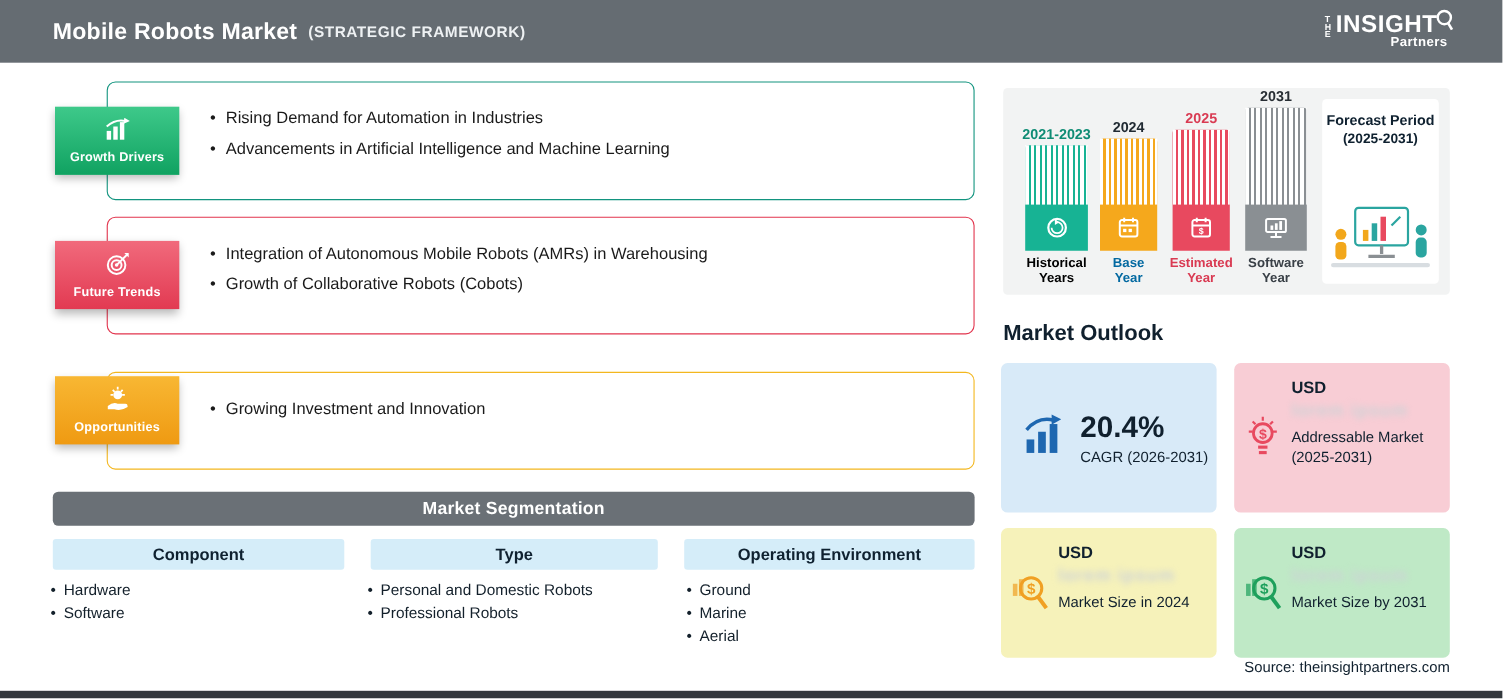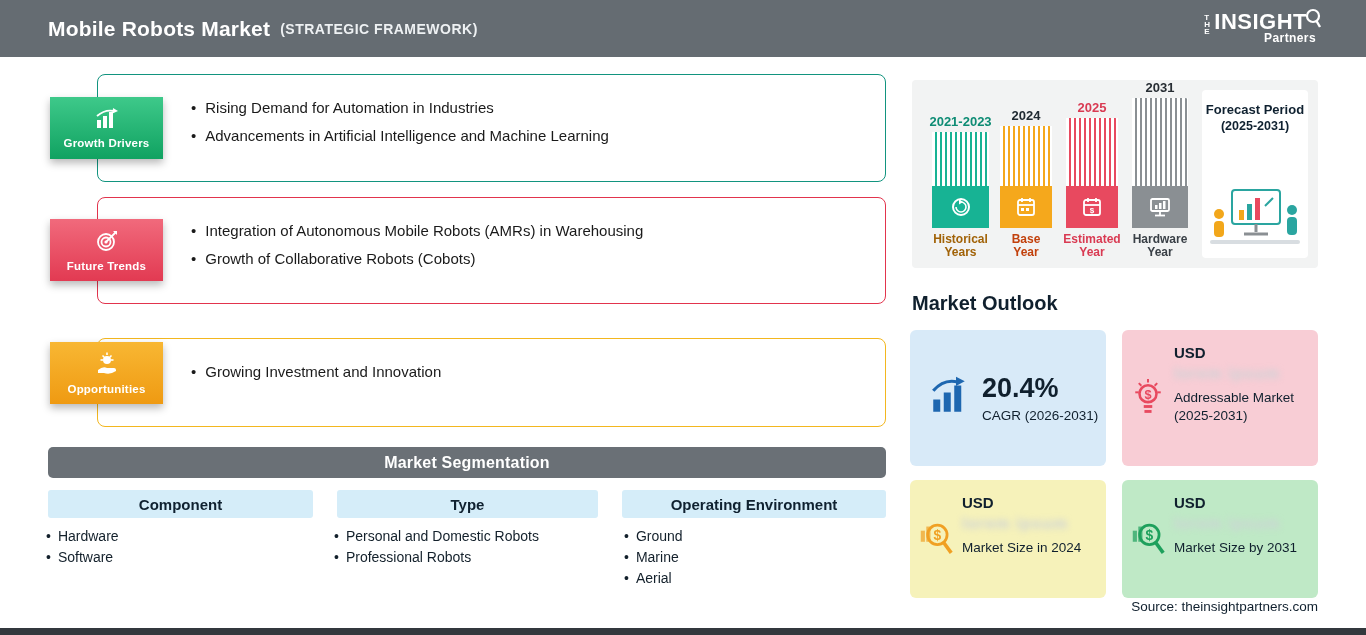--- a/index.html
+++ b/index.html
@@ -47,22 +47,22 @@
   .col-item::before { content:"•"; margin-right:7px; }
 
   
   .tl { position:absolute; left:912px; top:80px; width:406px; height:188px; background:#f2f3f3; border-radius:4px; }
   .tg { position:absolute; bottom:8px; display:flex; flex-direction:column; align-items:center; justify-content:flex-end; }
   .tg-year { font-weight:bold; font-size:13px; margin-bottom:3px; white-space:nowrap; }
   .tg-bar { width:100%; border-radius:3px 3px 0 0; position:relative; }
   .tg-stripes { position:absolute; top:0; left:0; right:0; bottom:42px; background:repeating-linear-gradient(90deg,#ffffff 0 3px, rgba(255,255,255,0) 3px 5px); }
   .tg-icon { position:absolute; bottom:0; left:0; right:0; height:42px; display:flex; align-items:center; justify-content:center; }
   .tg-lbl { margin-top:5px; font-size:12px; font-weight:bold; text-align:center; line-height:13px; height:27px; }
-  .tg0 { left:20px; width:57px; }  .tg0 .tg-bar { height:96px; background:#17b394; }  .tg0 .tg-year{color:#0e8c74;} .tg0 .tg-lbl{color:#a16207;}
-  .tg1 { left:88px; width:52px; }  .tg1 .tg-bar { height:102px; background:#f5a81c; } .tg1 .tg-year{color:#202a32;} .tg1 .tg-lbl{color:#c2410c;}
+  .tg0 { left:20px; width:57px; }  .tg0 .tg-bar { height:96px; background:#17b394; }  .tg0 .tg-year{color:#0e8c74;} .tg0 .tg-lbl{color:#000000;}
+  .tg1 { left:88px; width:52px; }  .tg1 .tg-bar { height:102px; background:#f5a81c; } .tg1 .tg-year{color:#202a32;} .tg1 .tg-lbl{color:#0369a1;}
   .tg2 { left:154px; width:52px; } .tg2 .tg-bar { height:110px; background:#e8495f; } .tg2 .tg-year{color:#d93a52;} .tg2 .tg-lbl{color:#d93a52;}
   .tg3 { left:220px; width:56px; } .tg3 .tg-bar { height:130px; background:#8a8f93; } .tg3 .tg-year{color:#272d33;} .tg3 .tg-lbl{color:#3a4047;}
   .fc { position:absolute; right:10px; top:10px; width:106px; height:168px; background:#ffffff; border-radius:4px; text-align:center; padding-top:12px; }
   .fc-title { font-weight:bold; font-size:13px; color:#0f2130; line-height:15px; }
   .fc-range { font-weight:bold; font-size:12.5px; color:#0f2130; margin-top:2px; }
   .fc-art { position:absolute; bottom:4px; left:6px; }
 
   
   .outlook-title { position:absolute; left:912px; top:292px; font-size:20px; font-weight:bold; color:#10202e; }
   .card { position:absolute; border-radius:6px; }
@@ -265,21 +265,21 @@
           <svg width="24" height="22" viewBox="0 0 24 22">
               <rect x="3" y="3" width="18" height="12" rx="1.5" fill="none" stroke="#fff" stroke-width="1.8"></rect>
               <rect x="7" y="9" width="2.5" height="4" fill="#fff"></rect>
               <rect x="11" y="7" width="2.5" height="6" fill="#fff"></rect>
               <rect x="15" y="5" width="2.5" height="8" fill="#fff"></rect>
               <line x1="12" y1="15" x2="12" y2="19" stroke="#fff" stroke-width="1.8"></line>
               <line x1="7" y1="19.5" x2="17" y2="19.5" stroke="#fff" stroke-width="1.8"></line>
             </svg>
         </div>
       </div>
-      <div class="tg-lbl">Hardware Year</div>
+      <div class="tg-lbl">Software Year</div>
     </div>
 
     <div class="fc">
       <div class="fc-title">Forecast Period</div>
       <div class="fc-range">(2025-2031)</div>
       <div class="fc-art">
         <svg width="94" height="70" viewBox="0 0 94 70">
           <rect x="24" y="10" width="48" height="34" rx="3" fill="#ffffff" stroke="#2aa5a0" stroke-width="2"></rect>
           <rect x="31" y="30" width="5" height="10" fill="#f2a71b"></rect>
           <rect x="39" y="24" width="5" height="16" fill="#2aa5a0"></rect>

